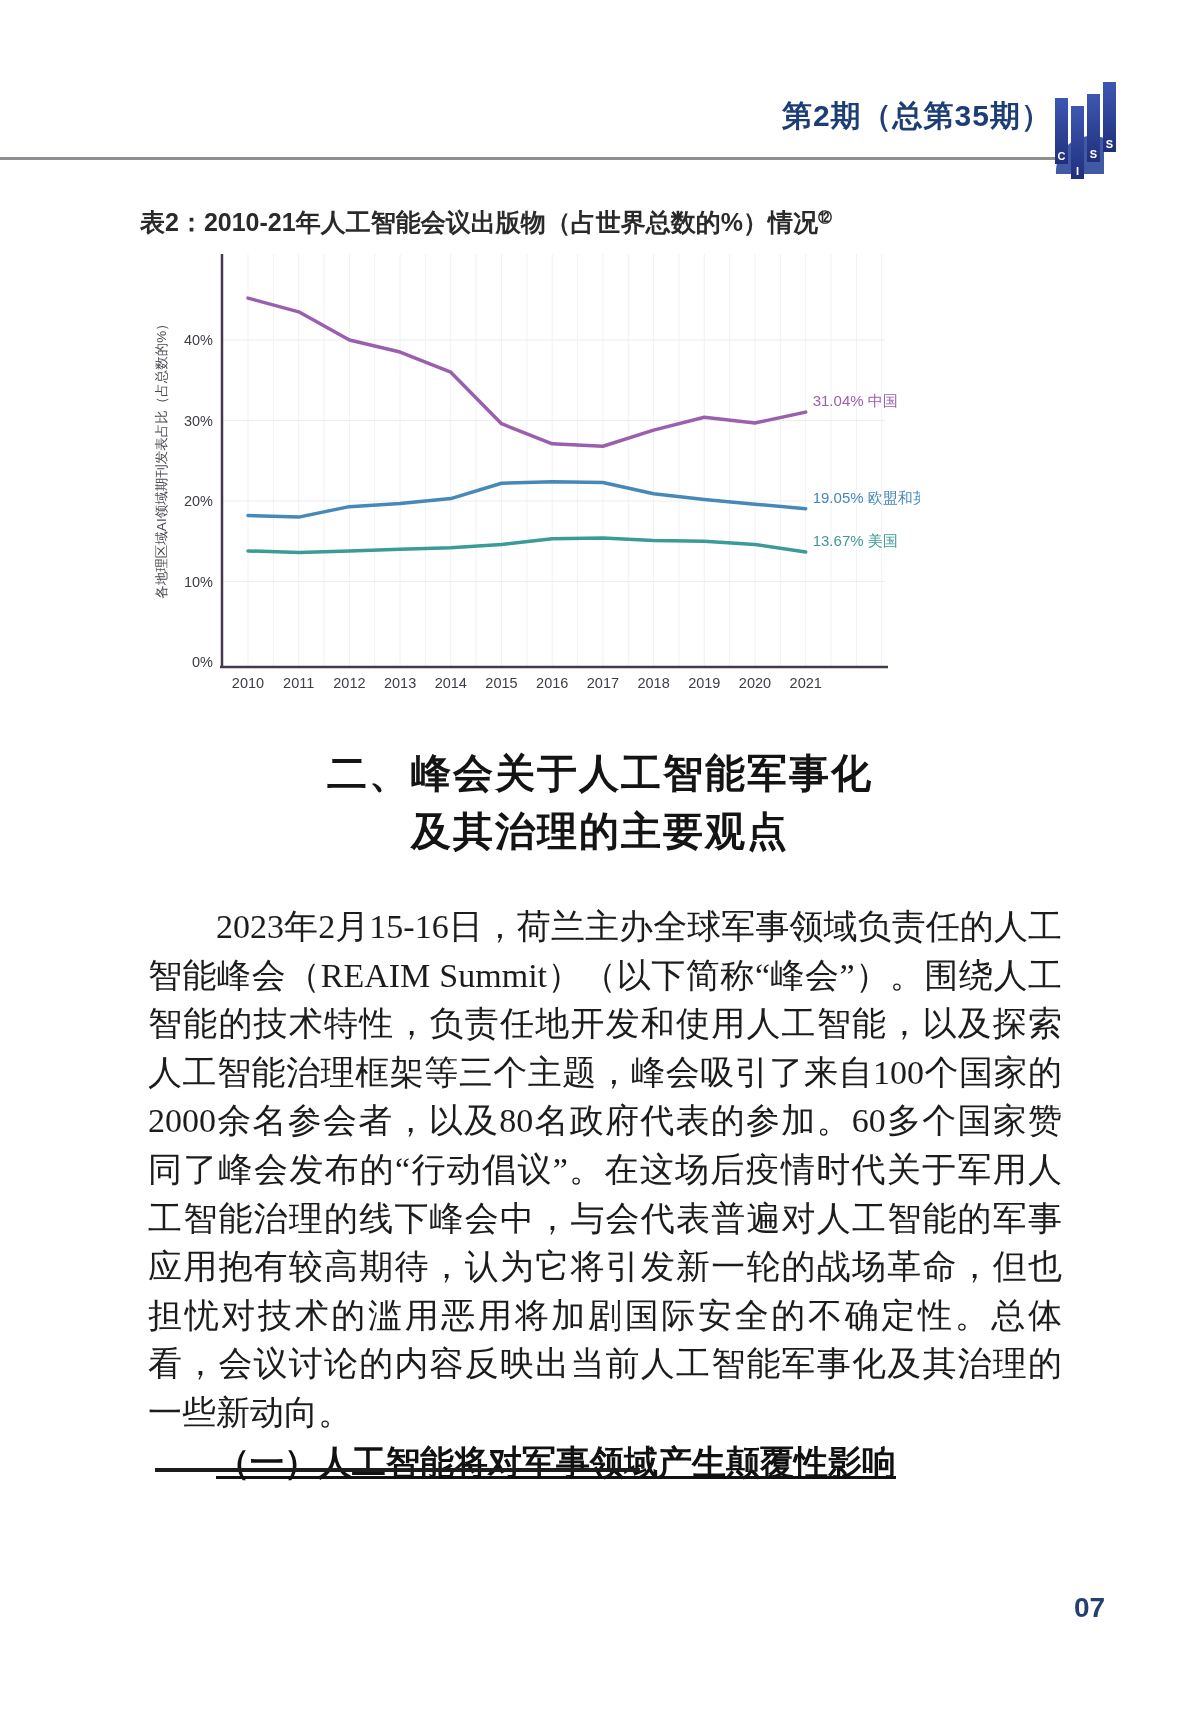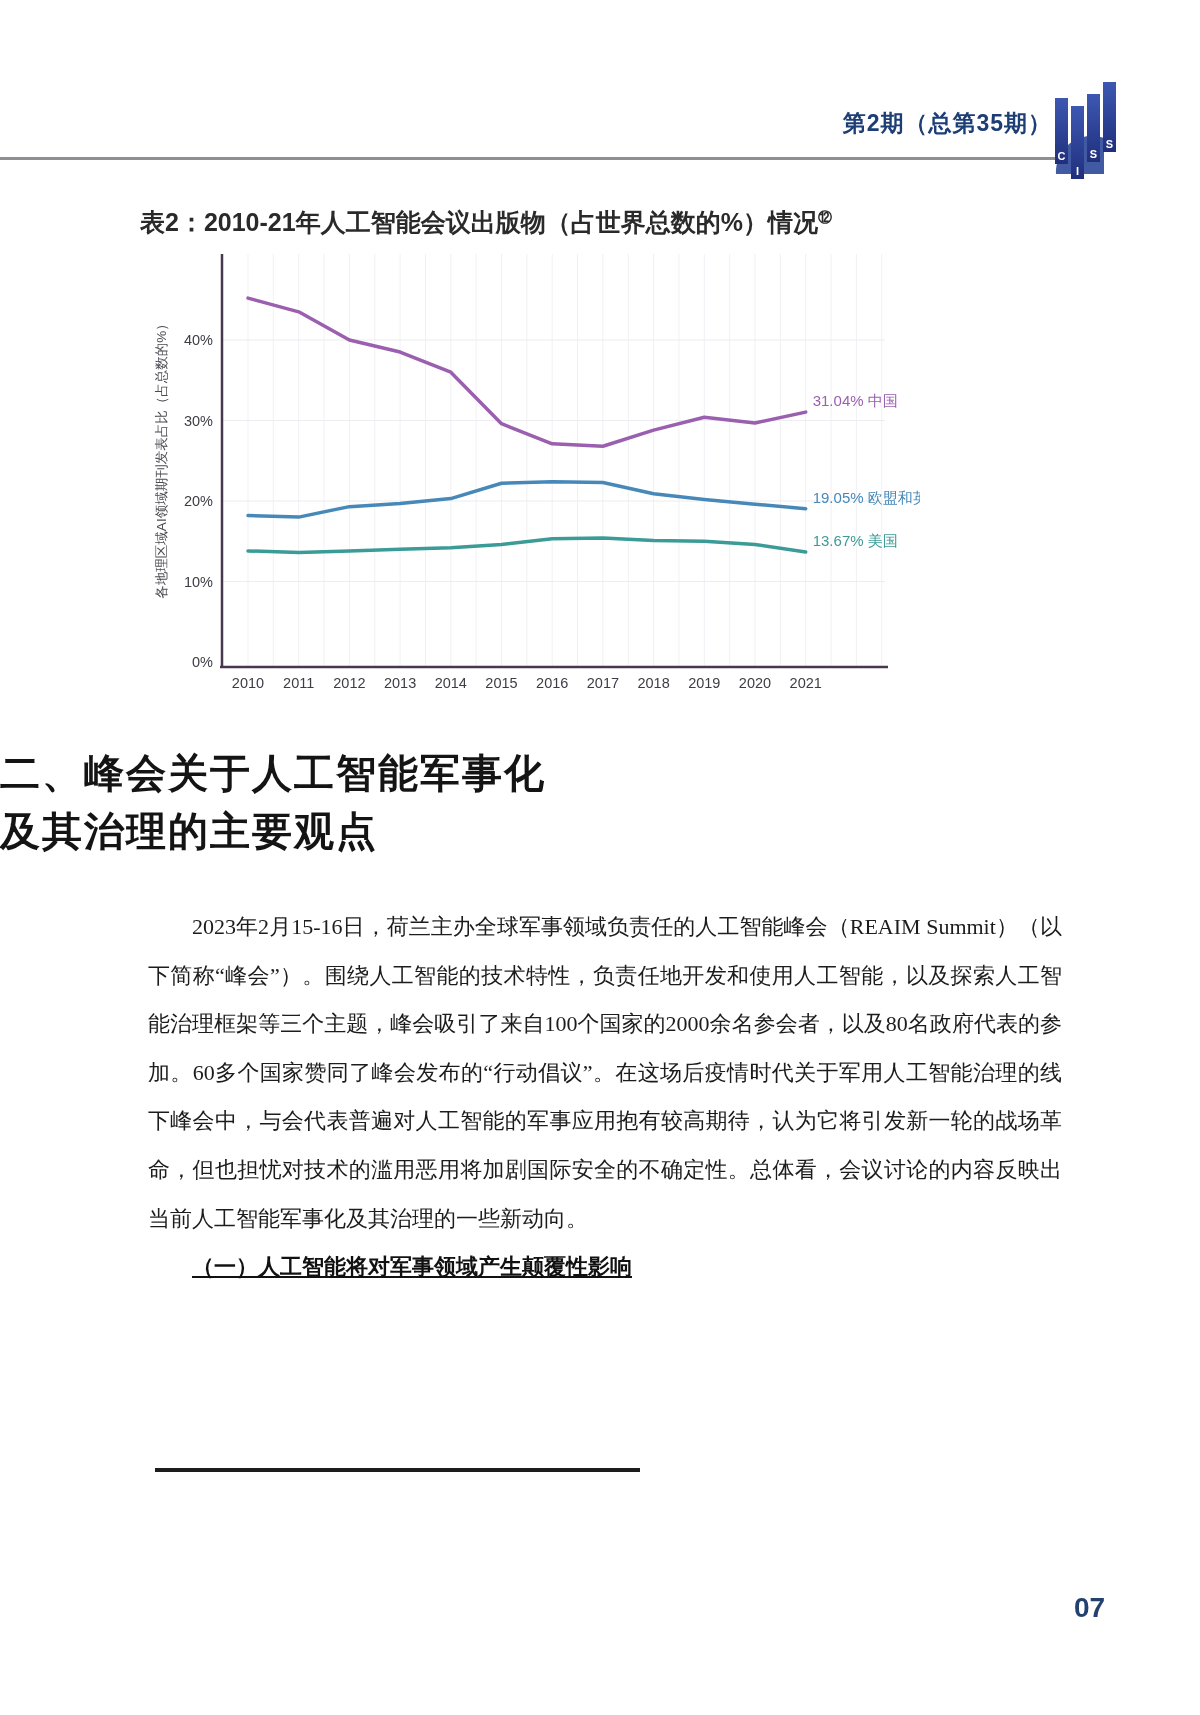--- a/index.html
+++ b/index.html
@@ -7,54 +7,54 @@
     position: relative;
     width: 1200px;
     height: 1715px;
     background: #ffffff;
     overflow: hidden;
     font-family: "Liberation Serif", "DejaVu Serif", serif;
   }
 
   
   .issue-label {
-    position: absolute; top: 108px; left: 0; width: 1052px;
+    position: absolute; top: 96px; left: 0; width: 1052px;
     text-align: right;
     font-family: "Liberation Sans", "DejaVu Sans", sans-serif;
-    font-weight: 700; font-size: 23px; color: #1d3e75; letter-spacing: 1px;
+    font-weight: 700; font-size: 30px; color: #1d3e75; letter-spacing: 1px;
   }
   .header-rule {
     position: absolute; top: 157px; left: 0; width: 1060px; height: 3px;
     background: #8e8e93;
   }
   .logo { position: absolute; top: 56px; left: 1054px; width: 66px; height: 132px; }
 
   
   .chart-title {
     position: absolute; top: 206px; left: 140px; width: 780px;
     text-align: left;
     font-family: "Liberation Sans", "DejaVu Sans", sans-serif;
     font-weight: 700; font-size: 25px; color: #2a2a2a;
   }
   .chart-title sup { font-size: 14px; }
   .chart-wrap { position: absolute; top: 242px; left: 140px; width: 780px; height: 465px; }
 
   
   .section-heading {
     position: absolute; top: 744px; left: 0; width: 1200px;
-    text-align: left;
+    text-align: center;
     font-family: "Liberation Sans", "DejaVu Sans", sans-serif;
     font-weight: 700; font-size: 40px; line-height: 58px;
     color: #141414; letter-spacing: 2px;
   }
 
   
   .body-text {
     position: absolute; top: 903px; left: 148px; width: 914px;
-    font-size: 22px; line-height: 48.6px; text-align: justify;
+    font-size: 34px; line-height: 48.6px; text-align: justify;
     color: #1c1c1c;
   }
   .body-text p { margin: 0; text-indent: 2em; }
   .body-text .sub-heading {
     font-family: "Liberation Sans", "DejaVu Sans", sans-serif;
     font-weight: 700; color: #111; text-decoration: underline;
   }
 
   
   .footnote-rule {

